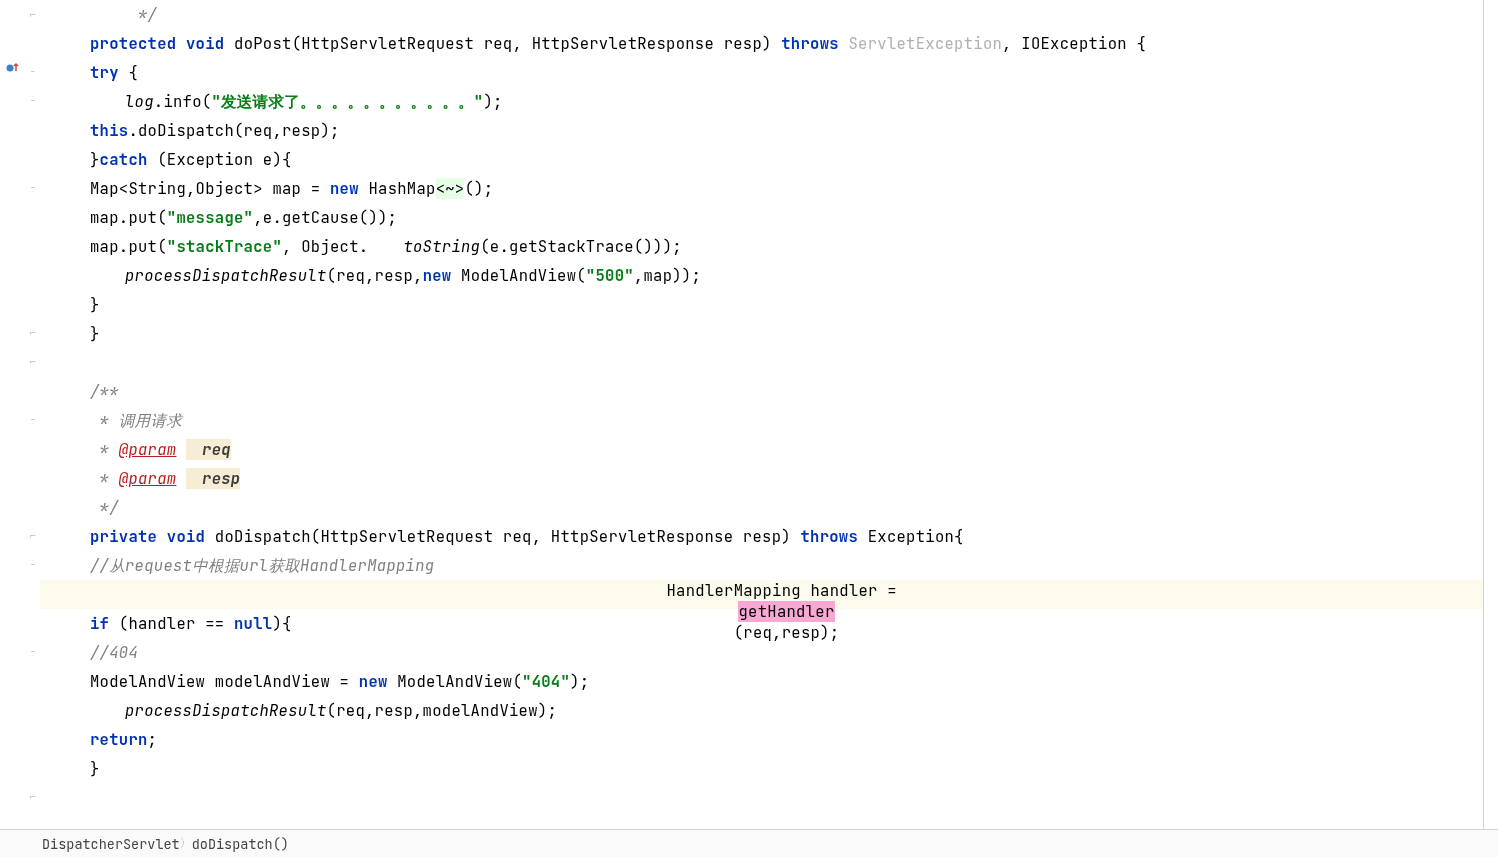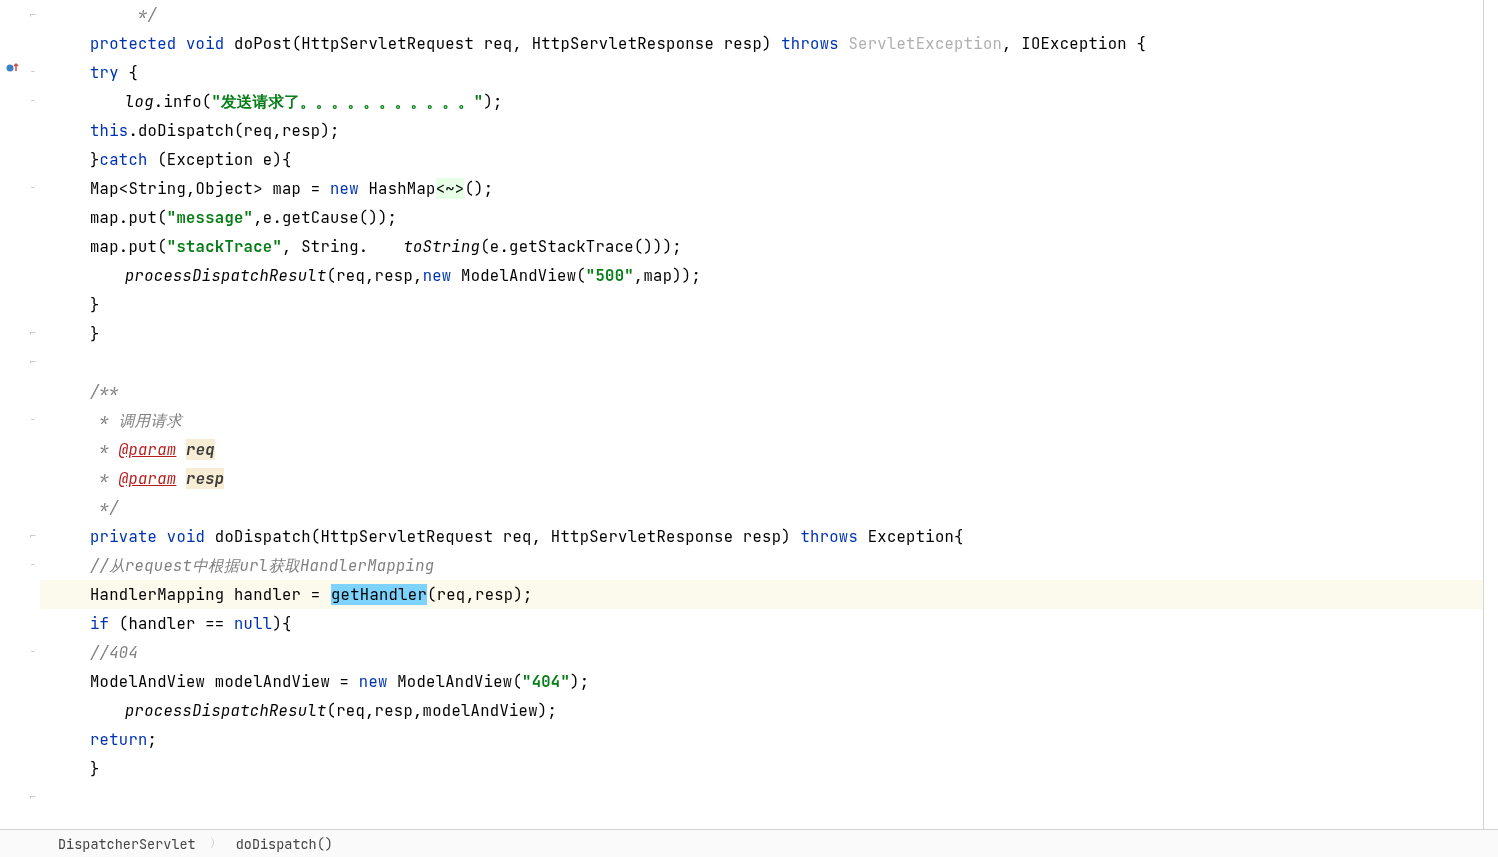--- a/index.html
+++ b/index.html
@@ -5,32 +5,32 @@
   * { box-sizing: border-box; margin: 0; padding: 0; }
   html, body { width: 100%; height: 100%; font-family: "JetBrains Mono", "Consolas", "Monaco", monospace; font-size: 14px; background: #ffffff; overflow: hidden; }
   .root { display: flex; flex-direction: column; width: 1498px; height: 857px; background: #ffffff; }
   .editor-area { display: flex; flex: 1; overflow: hidden; }
   .gutter-left { width: 28px; background: #ffffff; border-right: 0; display: flex; flex-direction: column; position: relative; }
   .gutter-fold { width: 12px; background: #ffffff; display: flex; flex-direction: column; position: relative; }
   .code-pane { flex: 1; position: relative; background: #ffffff; border-right: 1px solid #d4d4d4; }
   .right-scroll { width: 14px; background: #ffffff; }
   .code-lines { position: absolute; left: 0; top: 0; right: 0; }
   .line { height: 29px; display: flex; align-items: center; white-space: pre; font-size: 15.5px; letter-spacing: 0.3px; padding-left: 50px; }
-  .line.current { background: #fcfaed; }
+  .line.current { background: #fcfaed; flex-direction: column; }
   .tk-comment { color: #808080; font-style: italic; }
   .tk-annotation { color: #808000; }
-  .tk-keyword { color: #0033b3; font-weight: 400; }
+  .tk-keyword { color: #0033b3; font-weight: 700; }
   .tk-ident { color: #000000; }
   .tk-string { color: #067d17; font-weight: 600; }
   .tk-method-italic { color: #000000; font-style: italic; margin-left: 35px; }
   .tk-paramtag { color: #b91c1c; font-style: italic; text-decoration: underline; }
-  .tk-paramname { color: #3c3c3c; font-style: italic; background: #f7edd5; font-weight: 600; }
+  .tk-paramname { color: #3c3c3c; font-style: italic; background: #f7edd5; font-weight: 600; padding-left: 16px; }
   .tk-diamond { background: #e6ffe6; }
-  .tk-usage-hl { background: #7dd3fc; }
-  .breadcrumb { height: 28px; background: #fafafa; border-top: 1px solid #d4d4d4; display: flex; align-items: center; padding-left: 58px; font-size: 13.5px; color: #555; gap: 14px; }
+  .tk-usage-hl { background: #f9a8d4; }
+  .breadcrumb { height: 28px; background: #fafafa; border-top: 1px solid #d4d4d4; display: flex; align-items: center; padding-left: 42px; font-size: 13.5px; color: #555; }
   .bc-item { color: #444; }
   .bc-sep { color: #aaa; font-size: 12px; }
   .fold-mark { position: absolute; left: 2px; width: 10px; height: 10px; color: #bcbcbc; font-size: 10px; }
   .gutter-override-icon { position: absolute; left: 6px; width: 14px; height: 14px; }
 </style>
 </head>
 <body>
 
 <div class="root">
   <div class="editor-area">
@@ -71,21 +71,21 @@
         <div class="line">        <span class="tk-method-italic">log</span><span class="tk-ident">.info(</span><span class="tk-string">"发送请求了。。。。。。。。。。。"</span><span class="tk-ident">);</span></div>
 
         <div class="line">        <span class="tk-keyword">this</span><span class="tk-ident">.doDispatch(req,resp);</span></div>
 
         <div class="line">    <span class="tk-ident">}</span><span class="tk-keyword">catch</span><span class="tk-ident"> (Exception e){</span></div>
 
         <div class="line">        <span class="tk-ident">Map&lt;String,Object&gt; map = </span><span class="tk-keyword">new</span><span class="tk-ident"> HashMap</span><span class="tk-diamond">&lt;~&gt;</span><span class="tk-ident">();</span></div>
 
         <div class="line">        <span class="tk-ident">map.put(</span><span class="tk-string">"message"</span><span class="tk-ident">,e.getCause());</span></div>
 
-        <div class="line">        <span class="tk-ident">map.put(</span><span class="tk-string">"stackTrace"</span><span class="tk-ident">, String.</span><span class="tk-method-italic">toString</span><span class="tk-ident">(e.getStackTrace()));</span></div>
+        <div class="line">        <span class="tk-ident">map.put(</span><span class="tk-string">"stackTrace"</span><span class="tk-ident">, Object.</span><span class="tk-method-italic">toString</span><span class="tk-ident">(e.getStackTrace()));</span></div>
 
         <div class="line">        <span class="tk-method-italic">processDispatchResult</span><span class="tk-ident">(req,resp,</span><span class="tk-keyword">new</span><span class="tk-ident"> ModelAndView(</span><span class="tk-string">"500"</span><span class="tk-ident">,map));</span></div>
 
         <div class="line">    <span class="tk-ident">}</span></div>
 
         <div class="line"><span class="tk-ident">}</span></div>
 
         <div class="line"></div>
 
         <div class="line"><span class="tk-comment">/**</span></div>

